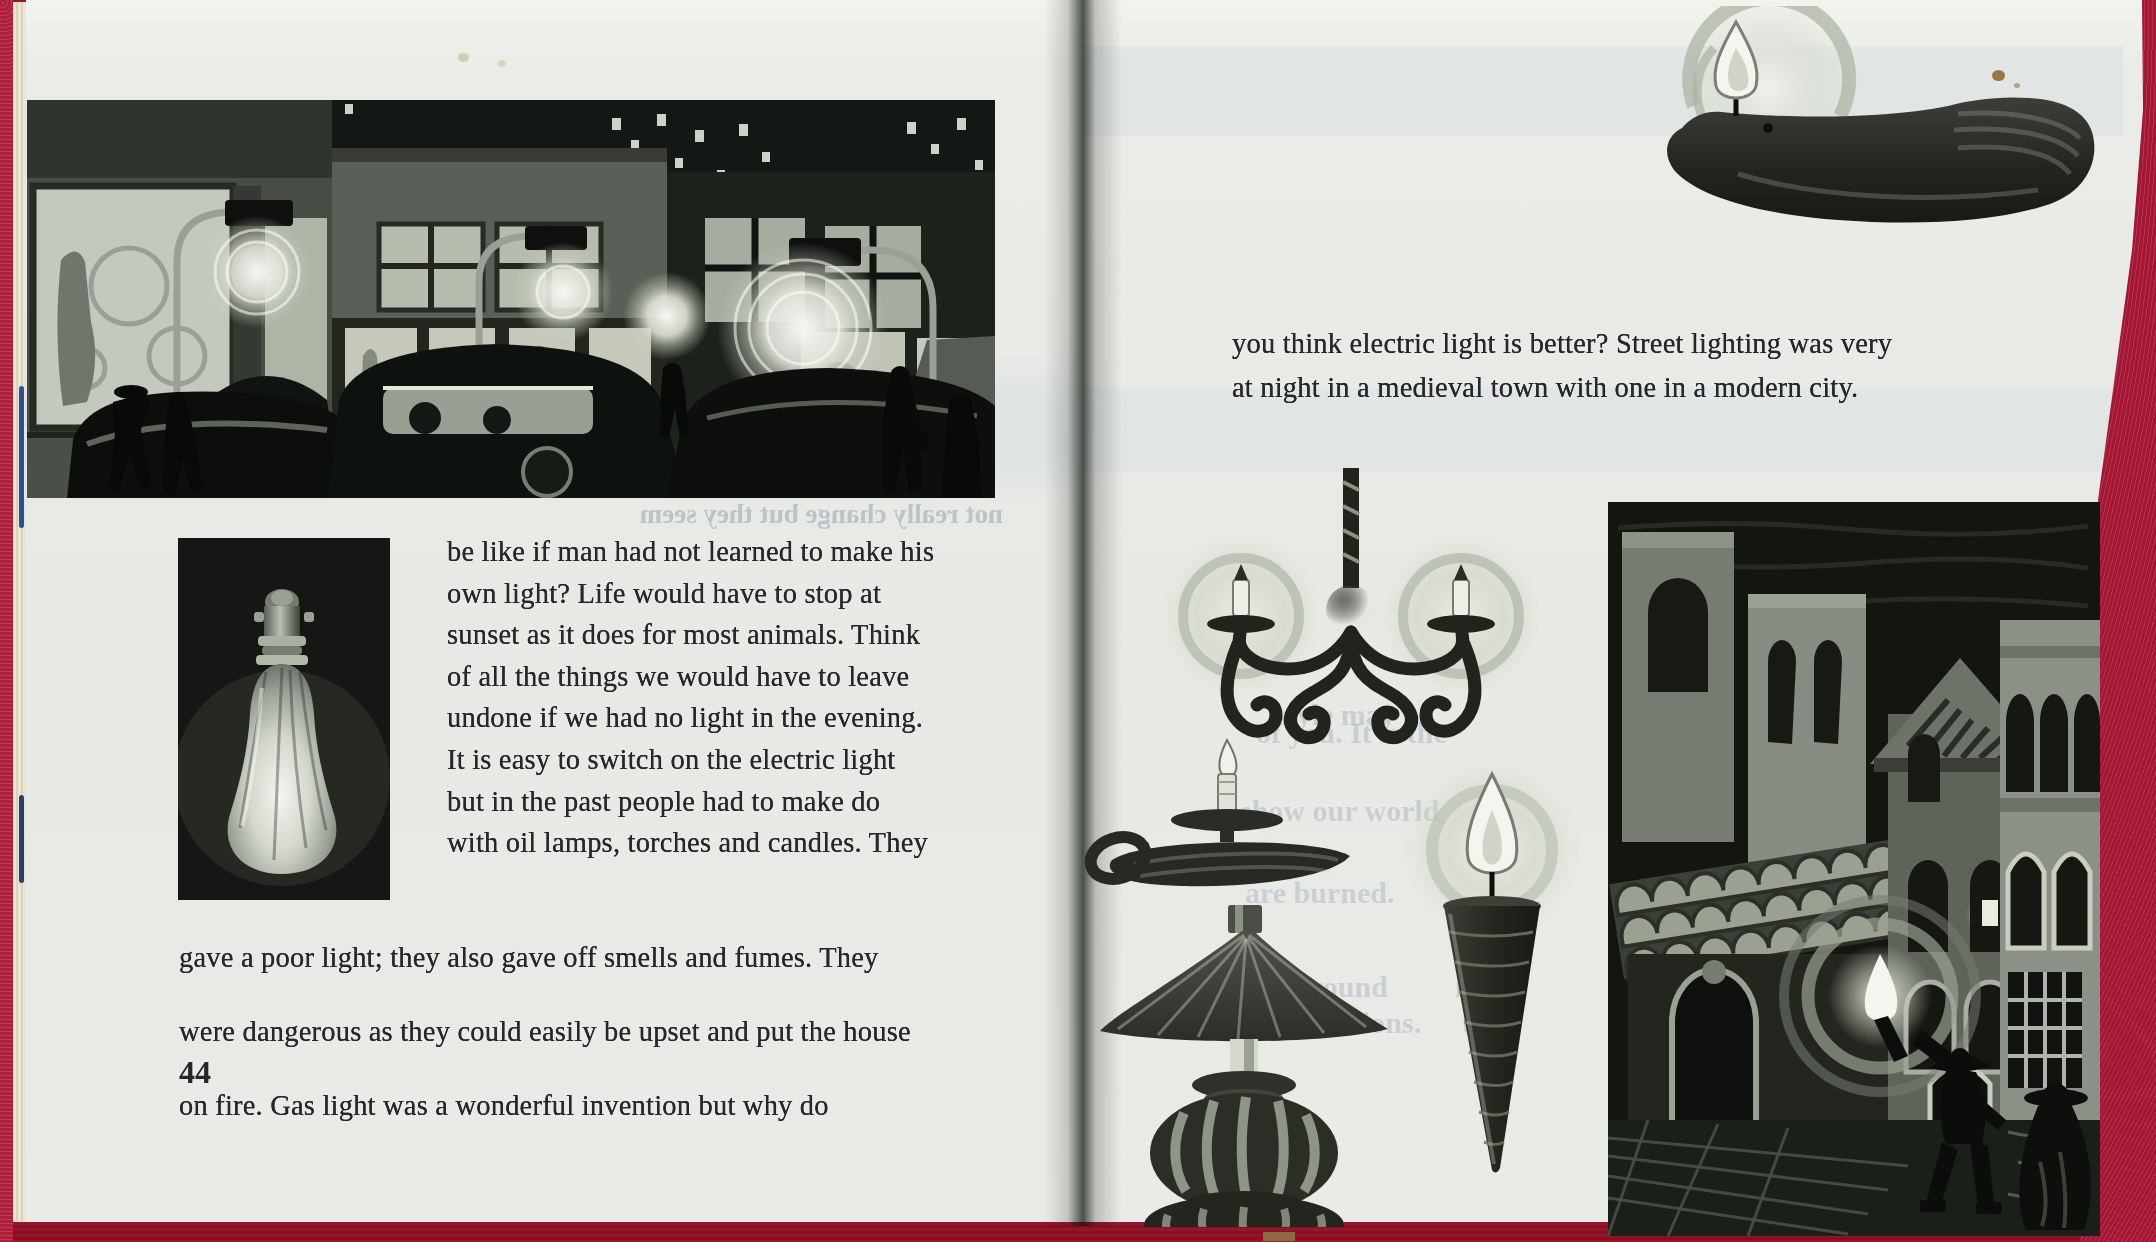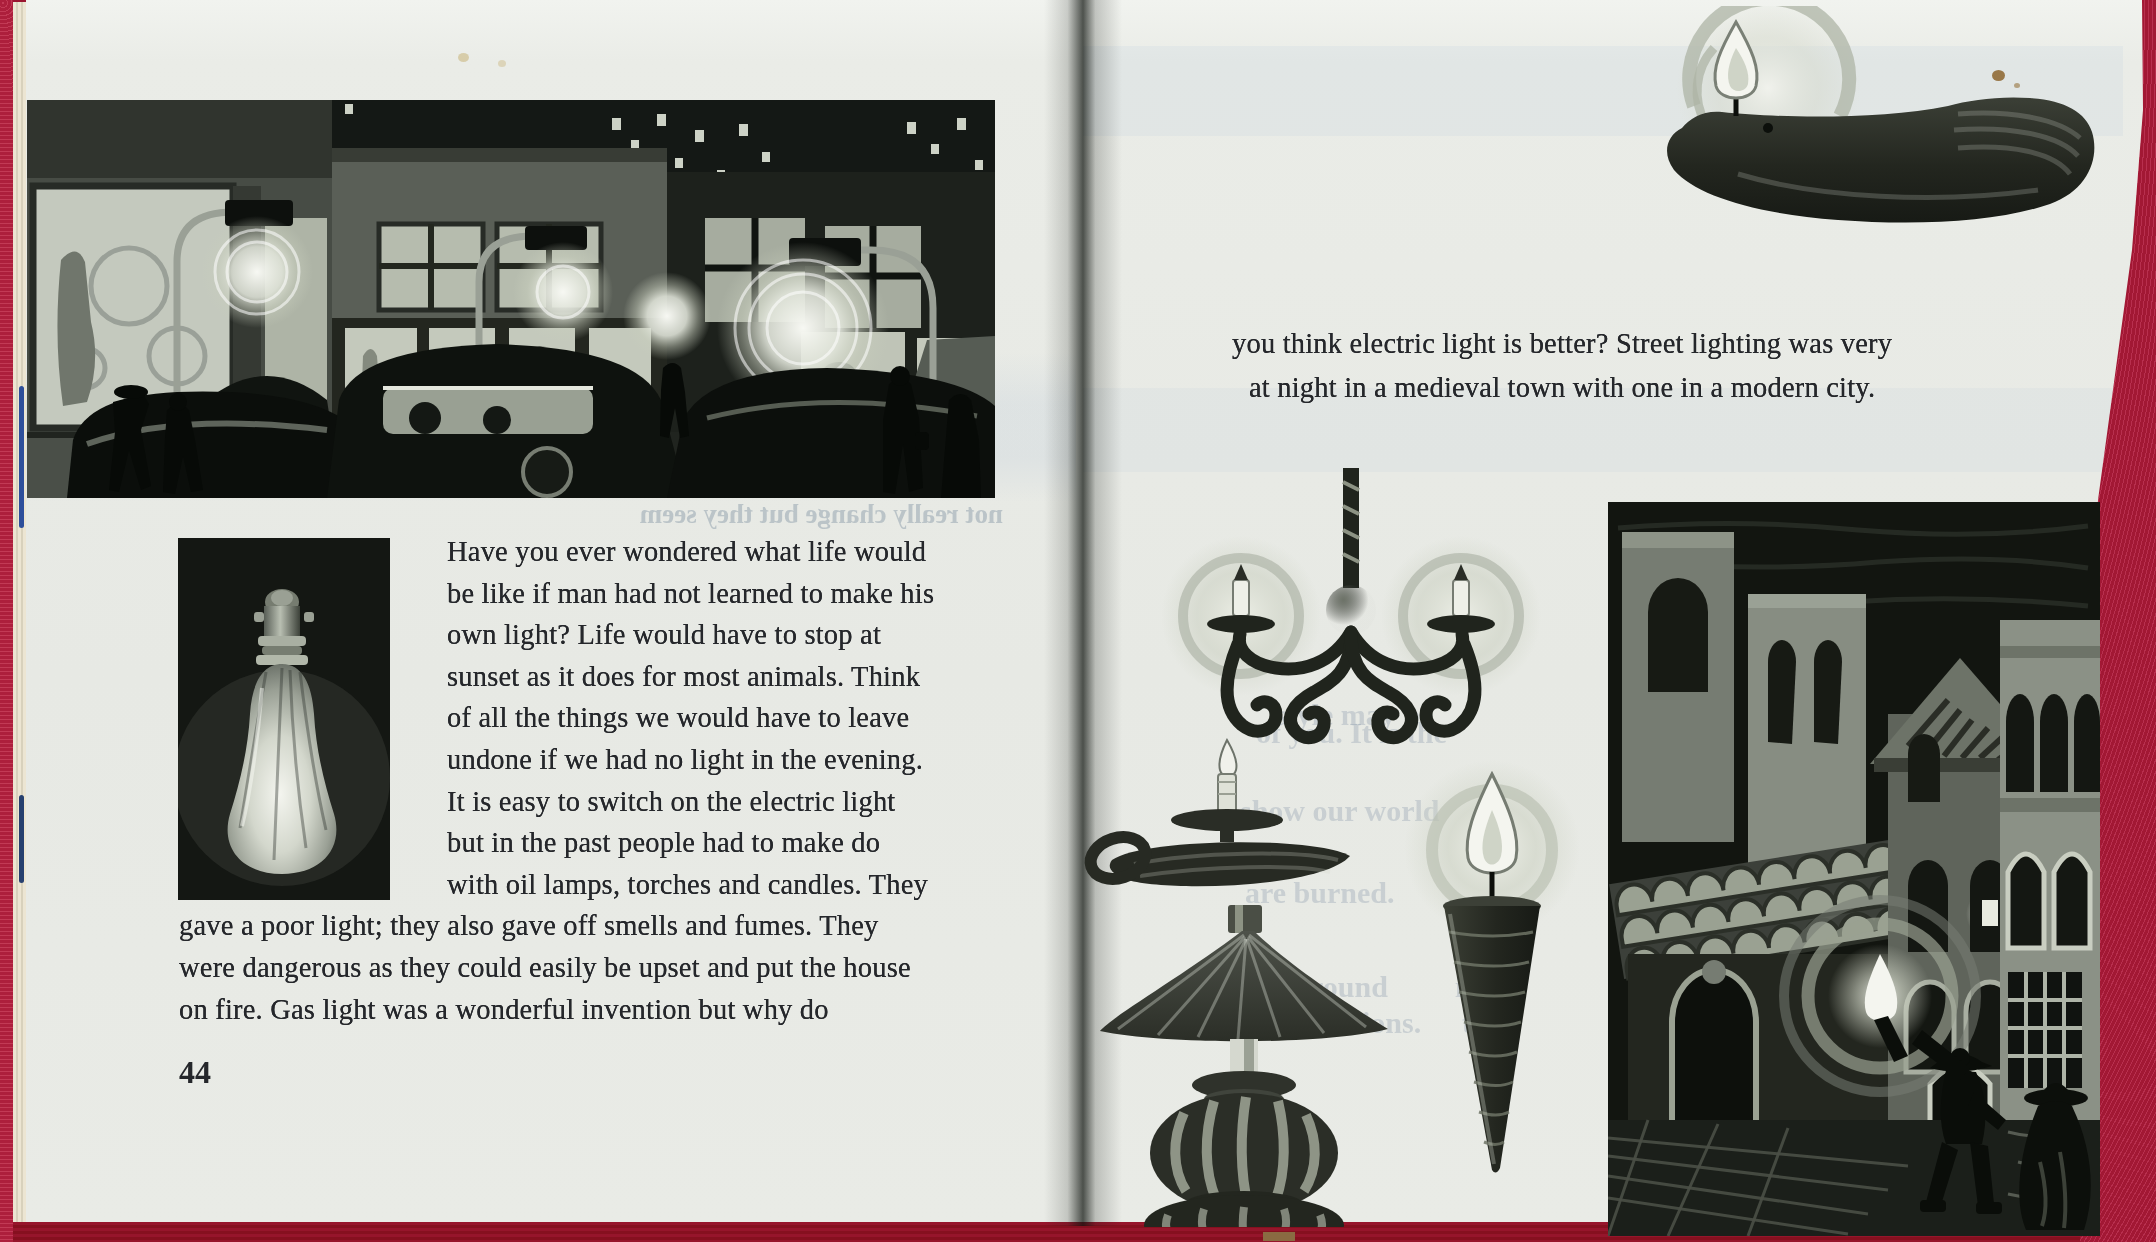--- a/index.html
+++ b/index.html
@@ -27,23 +27,23 @@
     background:linear-gradient(90deg,rgba(25,30,25,0) 0%,rgba(25,30,25,.18) 30%,rgba(15,20,15,.72) 50%,rgba(25,30,25,.22) 66%,rgba(25,30,25,0) 100%);}
   .band{position:absolute;z-index:2;pointer-events:none;}
   
   .art{position:absolute;z-index:6;overflow:hidden;}
   .bulb-panel{background:#141713;}
   .tl{white-space:nowrap;color:#25272b;font-size:28.5px;letter-spacing:.2px;
       text-shadow:0 0 .4px #25272b;}
   .narrow{position:absolute;left:447px;top:531px;z-index:6;}
   .narrow .tl{height:41.6px;line-height:41.6px;}
   .wide{position:absolute;left:179px;top:905px;z-index:6;}
-  .wide .tl{height:42px;line-height:42px;}
+  .wide .tl{height:42px;line-height:42px;margin-top:32px;}
   .rtext{position:absolute;left:1232px;top:322px;z-index:6;}
-  .rtext .tl{height:43.5px;line-height:43.5px;text-align:center;}
+  .rtext .tl{height:43.5px;line-height:43.5px;}
   .pagenum{position:absolute;left:179px;top:1054px;z-index:6;font-weight:bold;
       font-size:32px;color:#25272b;}
   .ghostline{position:absolute;left:338px;top:499px;width:665px;z-index:6;font-size:27px;
       font-weight:bold;color:rgba(125,142,160,.42);transform:scaleX(-1);white-space:nowrap;
       filter:blur(.4px);}
   .ghost{position:absolute;z-index:6;font-size:30px;font-weight:bold;white-space:nowrap;
       color:rgba(128,146,166,.30);filter:blur(.4px);}
   .stain{position:absolute;border-radius:50%;z-index:7;}
   .st1{left:458px;top:53px;width:11px;height:9px;background:rgba(199,178,118,.55);}
   .st2{left:498px;top:60px;width:8px;height:7px;background:rgba(199,178,118,.4);}
@@ -263,21 +263,20 @@
         <path d="M88,134 C80,180 70,240 62,290"></path>
         <path d="M104,130 C102,190 98,260 96,322"></path>
         <path d="M122,134 C128,184 138,248 148,292"></path>
         <path d="M112,132 C114,190 120,256 128,310"></path>
       </g>
       <path d="M84,150 C80,200 72,256 64,288" stroke="rgba(250,251,246,.5)" stroke-width="4" fill="none"></path>
     </svg>
   </div>
 
   <div class="narrow">
-    <div class="tl">Have you ever wondered what life would</div>
     <div class="tl">be like if man had not learned to make his</div>
     <div class="tl">own light? Life would have to stop at</div>
     <div class="tl">sunset as it does for most animals. Think</div>
     <div class="tl">of all the things we would have to leave</div>
     <div class="tl">undone if we had no light in the evening.</div>
     <div class="tl">It is easy to switch on the electric light</div>
     <div class="tl">but in the past people had to make do</div>
     <div class="tl">with oil lamps, torches and candles. They</div>
   </div>
   <div class="wide">

